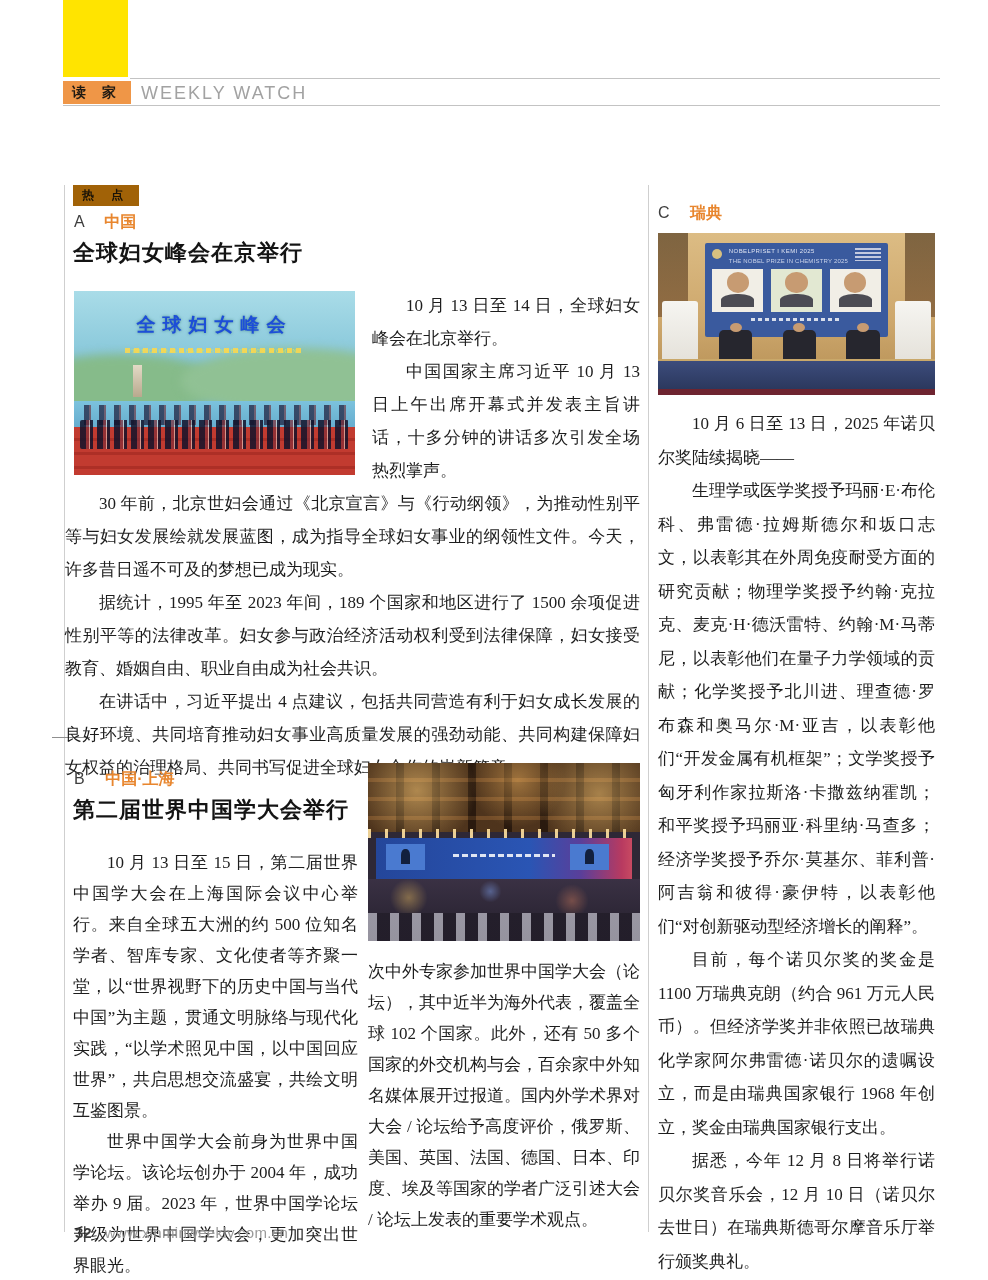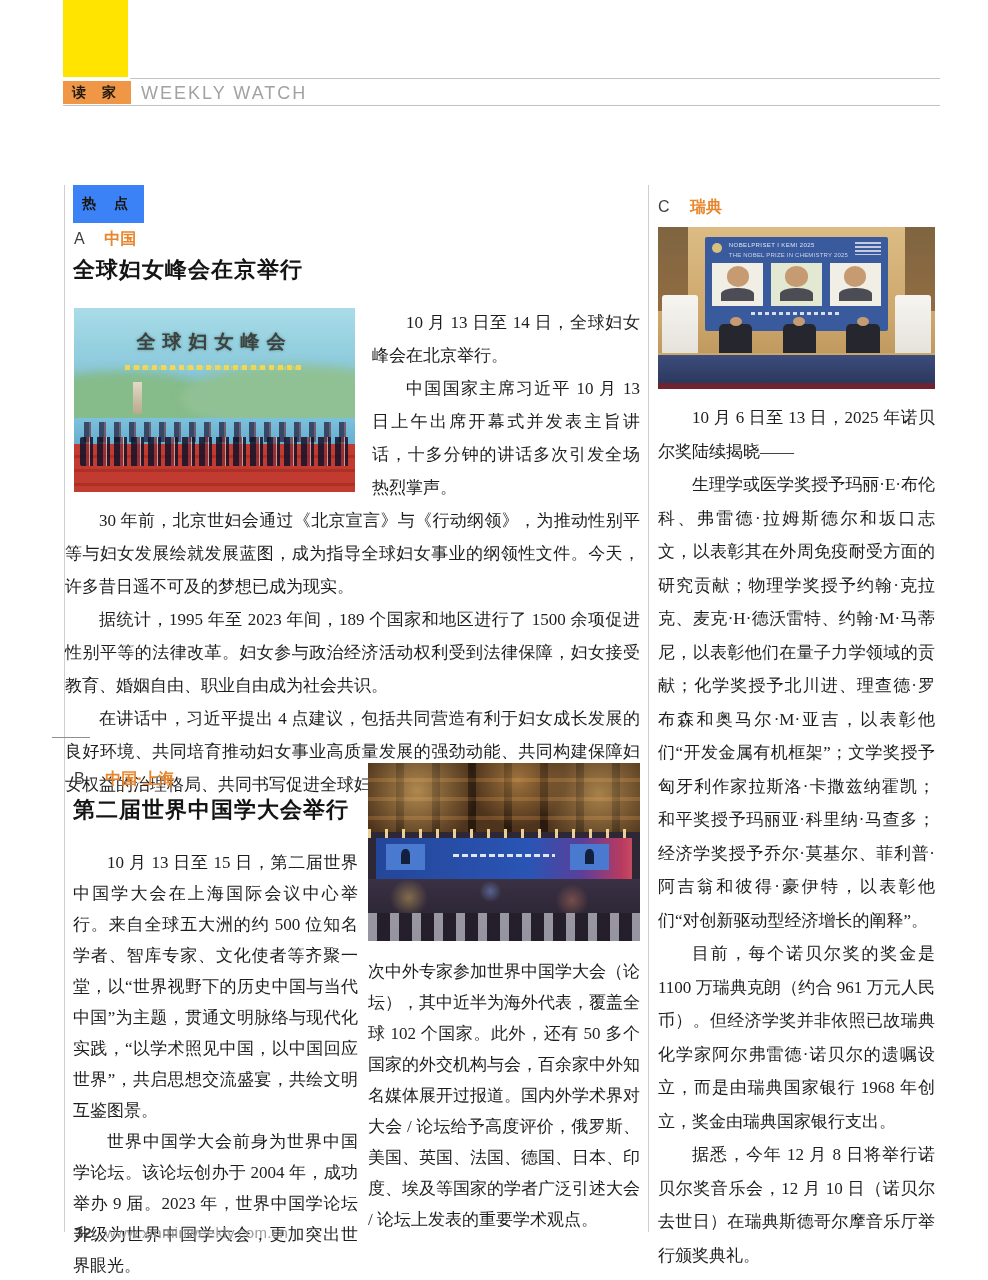--- a/index.html
+++ b/index.html
@@ -23,22 +23,22 @@
   .vrule { width:1px; background:#cfcfcf; }
   .vrule-left { left:64px; top:185px; height:1047px; }
   .vrule-mid  { left:648px; top:185px; height:1047px; }
   .section-dash { left:52px; top:737px; width:38px; height:1px; background:#8f8f8f; }
 
   .footer { left:75px; top:1224px; font-size:15px; }
   .footer .pageno { font-weight:bold; color:#3c3c3c; }
   .footer .site { color:#9a9a9a; margin-left:9px; letter-spacing:0.3px; }
 
   
-  .hot-tag { display:inline-block; background:#3b82f6; color:#181208; font-weight:bold;
-             font-size:14px; padding:10px 9px; letter-spacing:7px; margin-left:8px; }
+  .hot-tag { display:inline-block; background:#a16207; color:#181208; font-weight:bold;
+             font-size:12px; padding:2px 9px; letter-spacing:7px; margin-left:8px; }
   .kicker { font-size:16px; margin-top:6px; }
   .kicker .k-letter { color:#3e3e3e; margin-left:9px; }
   .kicker .k-region { color:#e8862e; font-weight:bold; margin-left:16px; }
   .art-title { font-size:22px; font-weight:bold; color:#141414; letter-spacing:1px;
                margin-top:5px; line-height:30px; margin-left:8px; }
   .body-serif { font-family:"Liberation Serif", serif; font-size:17px; line-height:33px;
                 text-align:justify; color:#1d1d1d; }
   .body-serif p { text-indent:2em; }
   .noindent { text-indent:0 !important; }
 
@@ -59,21 +59,21 @@
   .pa-carpet { position:absolute; left:0; bottom:0; width:100%; height:26%;
                background:repeating-linear-gradient(180deg,#c23b30 0 11px,#ad2f26 11px 14px); }
   .pa-people { position:absolute; left:2%; right:2%; border-radius:2px; }
   .pa-people1 { top:62%; height:11%;
     background:repeating-linear-gradient(90deg, rgba(25,25,55,0) 0 4px, rgba(30,30,60,.72) 4px 9px,
                rgba(110,35,45,.6) 9px 11px, rgba(25,25,55,0) 11px 15px); }
   .pa-people2 { top:70%; height:16%;
     background:repeating-linear-gradient(90deg, rgba(18,18,42,.85) 0 6px, rgba(130,45,55,.7) 6px 9px,
                rgba(235,225,215,.55) 9px 10px, rgba(18,18,42,.85) 10px 13px, rgba(18,18,42,0) 13px 17px); }
   .pa-title { position:absolute; left:0; top:9%; width:100%; text-align:center;
-              color:#404040; font-weight:bold; font-size:19px; letter-spacing:7px;
+              color:#1d4ed8; font-weight:bold; font-size:19px; letter-spacing:7px;
               text-shadow:0 0 3px rgba(20,90,70,.55); }
   .pa-sub { position:absolute; left:0; top:24%; width:100%; text-align:center;
             color:#cfe26a; font-size:6px; letter-spacing:1px; }
   .pa-subline { position:absolute; left:18%; top:31%; width:64%; height:5px;
     background:repeating-linear-gradient(90deg, rgba(255,216,74,.85) 0 5px, rgba(255,216,74,0) 5px 9px); }
 
   
   .section-b { left:65px; top:763px; width:575px; display:flex; }
   .b-left { width:293px; }
   .b-right { width:272px; margin-left:10px; }
@@ -101,21 +101,21 @@
     background:
       radial-gradient(circle at 15% 30%, rgba(210,170,90,.5), rgba(0,0,0,0) 8%),
       radial-gradient(circle at 45% 20%, rgba(120,150,220,.5), rgba(0,0,0,0) 7%),
       radial-gradient(circle at 75% 35%, rgba(200,120,90,.45), rgba(0,0,0,0) 8%),
       linear-gradient(180deg,#3a3144,#241f2c); }
   .pb-chairs { position:absolute; left:0; bottom:0; width:100%; height:16%;
     background:repeating-linear-gradient(90deg, rgba(225,225,235,.6) 0 9px, rgba(35,30,42,.9) 9px 22px); }
 
   
   .section-c { left:658px; top:185px; width:277px; }
-  .section-c .kicker { margin-top:12px; }
+  .section-c .kicker { margin-top:18px; }
   .section-c .kicker .k-letter { margin-left:0; }
   .section-c .art-title { margin-left:0; margin-top:7px; }
   .c-body { margin-top:12px; line-height:33.5px; }
   .photo-c { width:277px; height:162px; margin-top:9px; position:relative; overflow:hidden;
              background:linear-gradient(180deg,#dcbc84 0%, #cda76c 55%, #b28c52 100%); }
   .pc-win { position:absolute; top:0; width:11%; height:52%; opacity:.6;
             background:linear-gradient(180deg,#402a14,#6a4526); }
   .pc-win.l { left:0; } .pc-win.r { right:0; }
   .pc-screen { position:absolute; left:17%; top:6%; width:66%; height:58%;
                background:#3a5a9e; border-radius:2px; }

